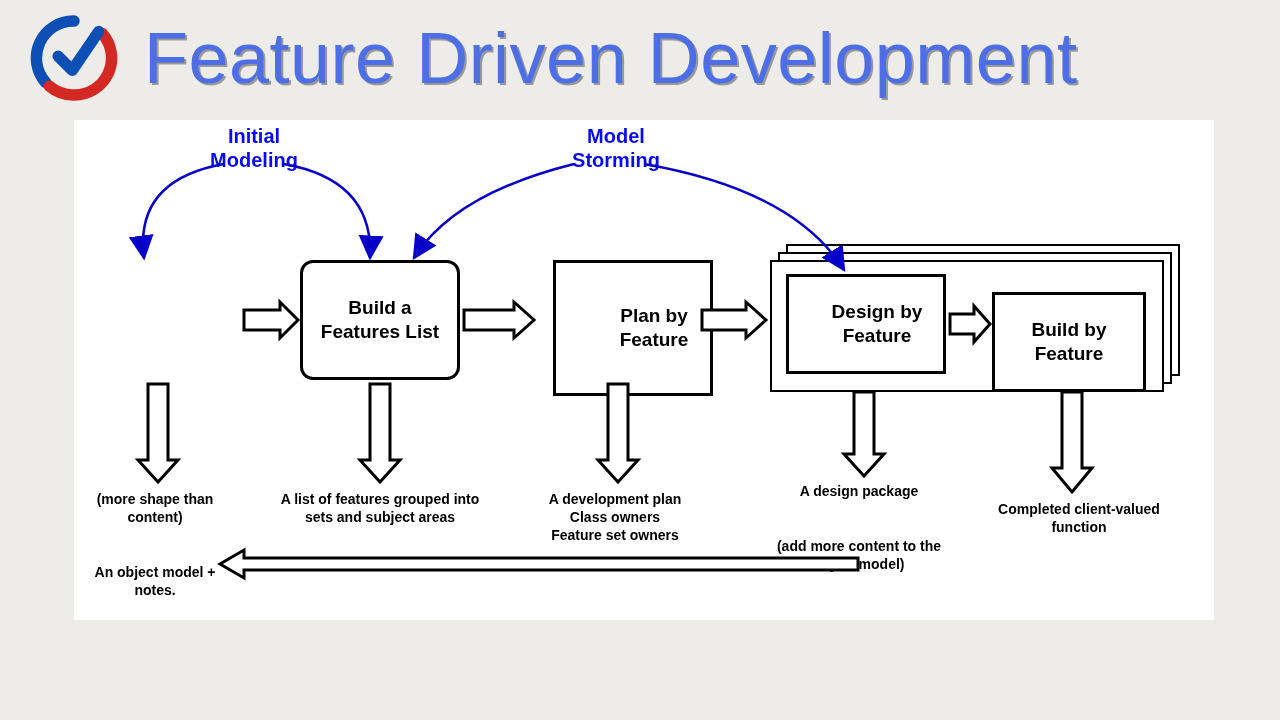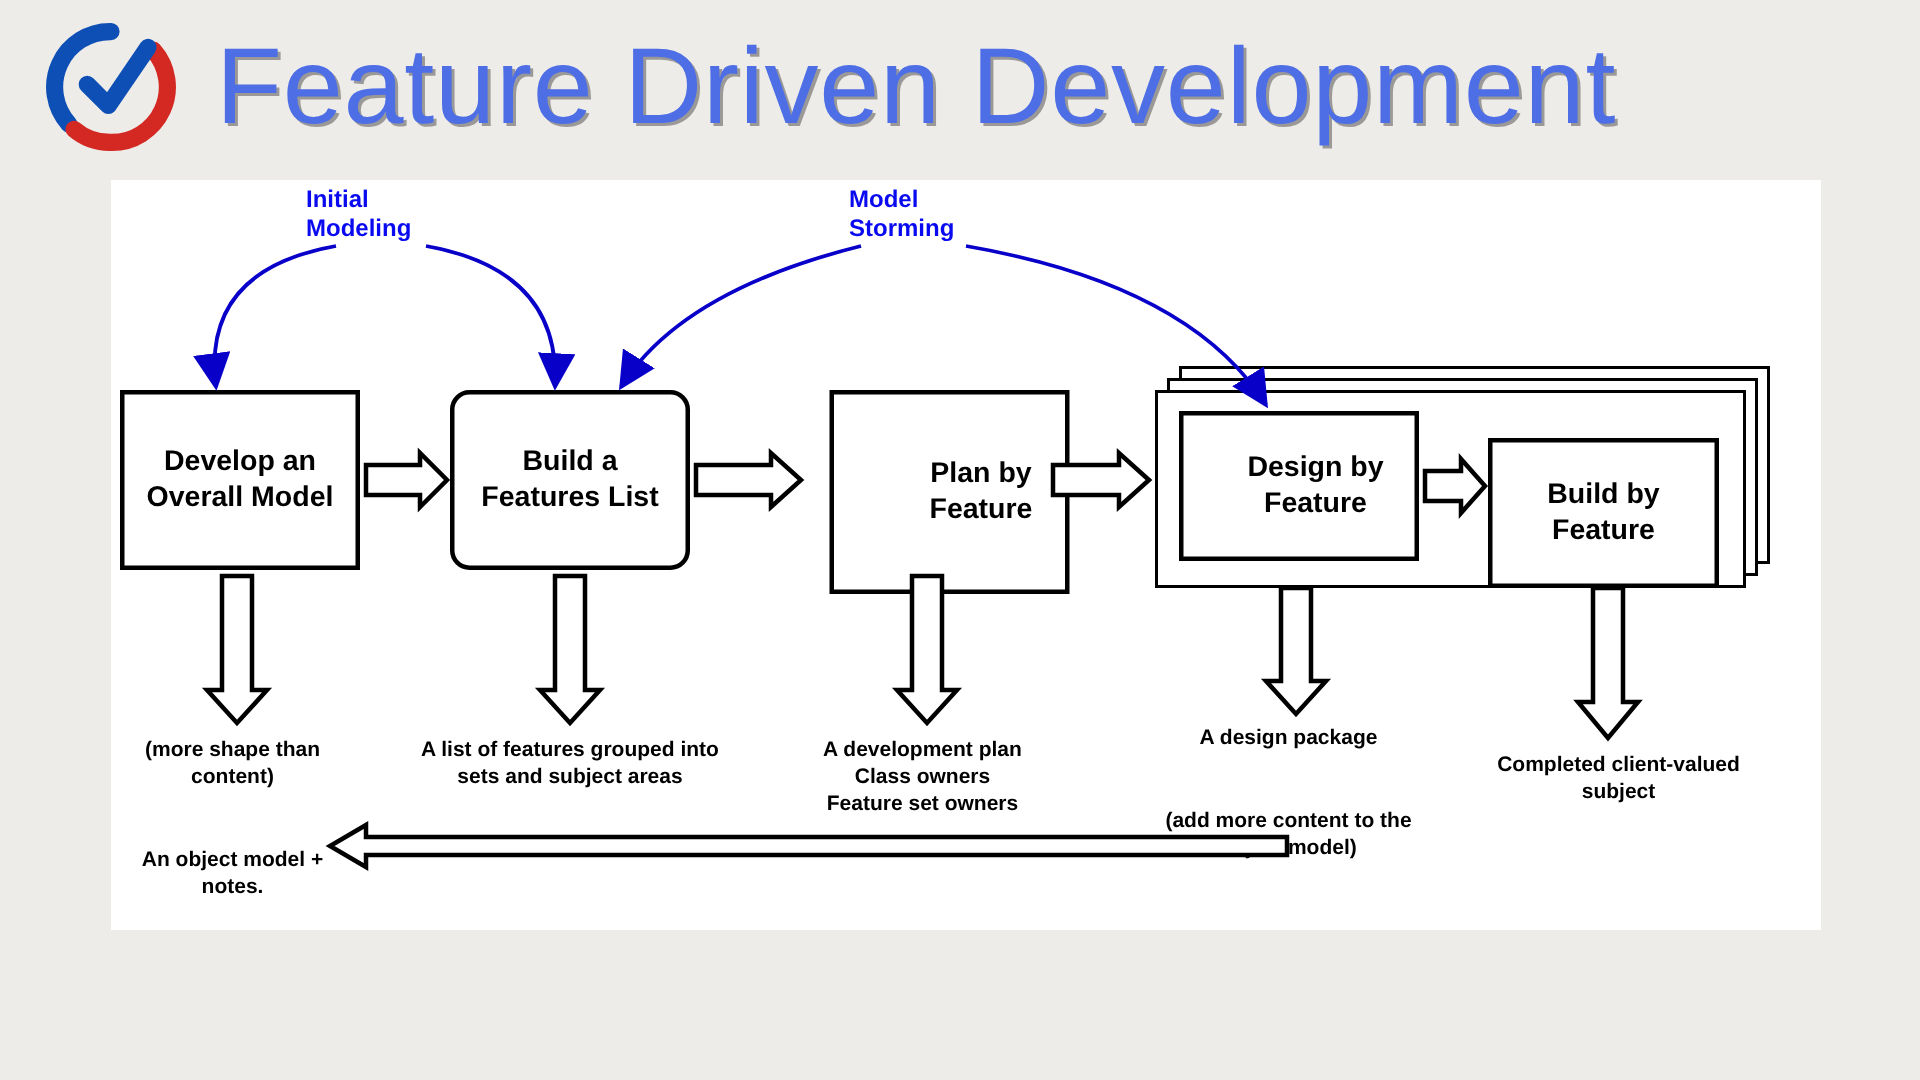--- a/index.html
+++ b/index.html
@@ -68,21 +68,22 @@
     position: absolute;
     border: 2px solid #000;
     background: #fff;
   }
 
   
   .annot {
     position: absolute;
     color: #0a0af0;
     font-weight: 700;
-    font-size: 16px;
+    font-size: 20px;
+    text-align: center;
     line-height: 1.2;
   }
 
   
   .out {
     position: absolute;
     font-size: 14px;
     line-height: 1.3;
     text-align: center;
     font-weight: 700;
@@ -122,31 +123,30 @@
 
   <div class="diagram">
 
     <div class="annot" style="left:130px; top:4px; width:100px;">Initial<br>Modeling</div>
     <div class="annot" style="left:492px; top:4px; width:100px;">Model<br>Storming</div>
 
     <div class="stack" style="left:712px; top:124px; width:390px; height:128px;"></div>
     <div class="stack" style="left:704px; top:132px; width:390px; height:128px;"></div>
     <div class="stack" style="left:696px; top:140px; width:390px; height:128px;"></div>
 
-    <div class="box" style="left:6px;   top:140px; width:160px; height:120px;">Develop an Overall Model</div>
     <div class="box" style="left:226px; top:140px; width:160px; height:120px;border-radius:13px;">Build a Features List</div>
     <div class="box" style="left:479px; top:140px; width:160px; height:136px;padding-left:48px;">Plan by Feature</div>
     <div class="box" style="left:712px; top:154px; width:160px; height:100px;padding-left:28px;">Design by Feature</div>
     <div class="box" style="left:918px; top:172px; width:154px; height:100px;">Build by Feature</div>
 
     <div class="out" style="left:0px;   top:370px; width:162px;">(more shape than content)<br><br><br>An object model + notes.</div>
     <div class="out" style="left:206px; top:370px; width:200px;">A list of features grouped into sets and subject areas</div>
     <div class="out" style="left:436px; top:370px; width:210px;">A development plan<br>Class owners<br>Feature set owners</div>
     <div class="out" style="left:690px; top:362px; width:190px;">A design package<br><br><br>(add more content to the object model)</div>
-    <div class="out" style="left:920px; top:380px; width:170px;">Completed client-valued subject</div>
+    <div class="out" style="left:920px; top:380px; width:170px;">Completed client-valued function</div>
 
     <svg class="overlay" width="1140" height="500">
       <defs>
         <marker id="blueHead" markerWidth="12" markerHeight="12" refX="9" refY="5" orient="auto">
           <path d="M0,0 L10,5 L0,10 Z" fill="#0800c8"></path>
         </marker>
       </defs>
 
       <path d="M150 44 Q 60 60 70 138" fill="none" stroke="#0800c8" stroke-width="2.5" marker-end="url(#blueHead)"></path>
 

